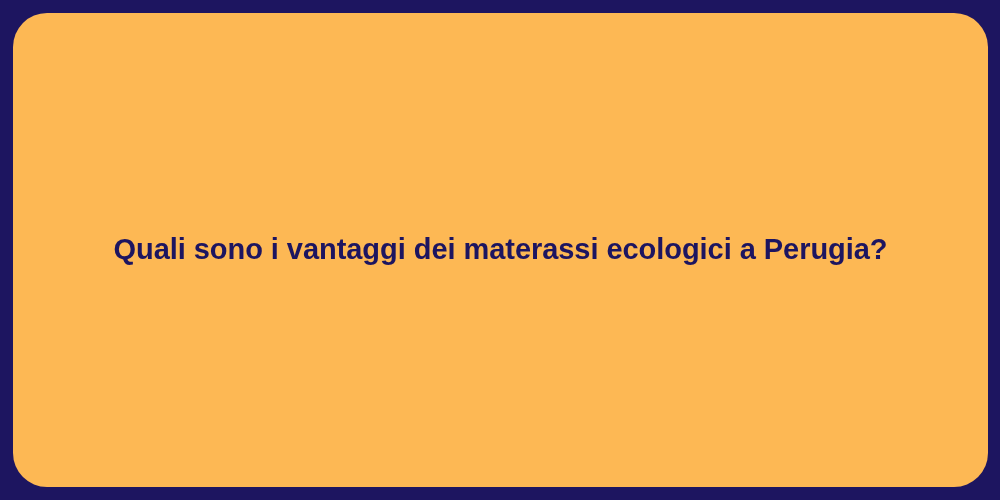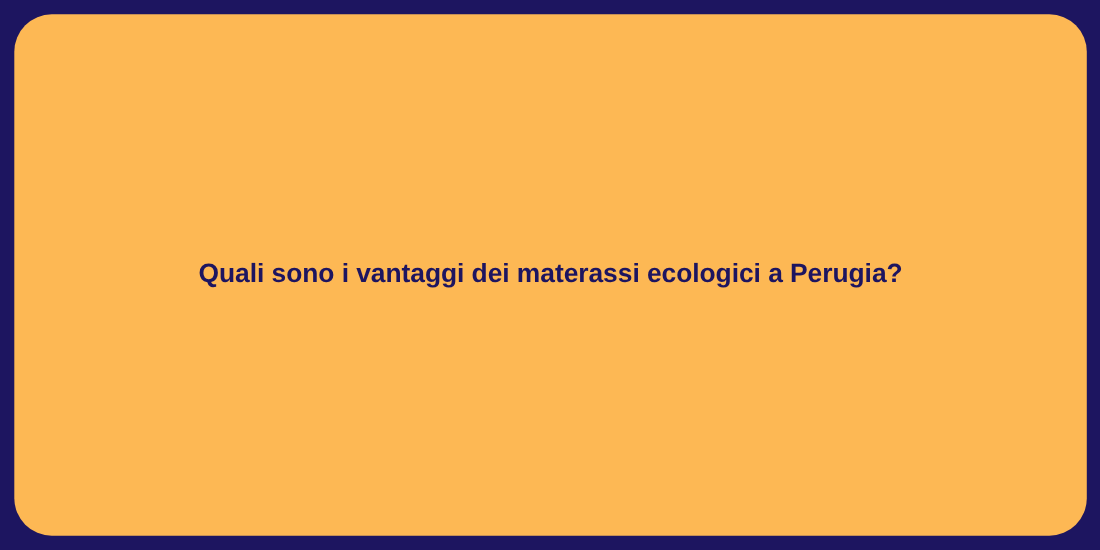--- a/index.html
+++ b/index.html
@@ -28,21 +28,21 @@
     box-sizing: border-box;
     display: flex;
     align-items: center;
     justify-content: center;
     overflow: hidden;
   }
   #question {
     color: #1d1560;
     font-family: "Liberation Sans", sans-serif;
     font-weight: bold;
-    font-size: 24px;
+    font-size: 29px;
     letter-spacing: -0.05px;
     line-height: 1.25;
     text-align: center;
     white-space: nowrap;
     margin: 0;
     transform: translateY(-1px);
   }
 </style>
 </head>
 <body>

